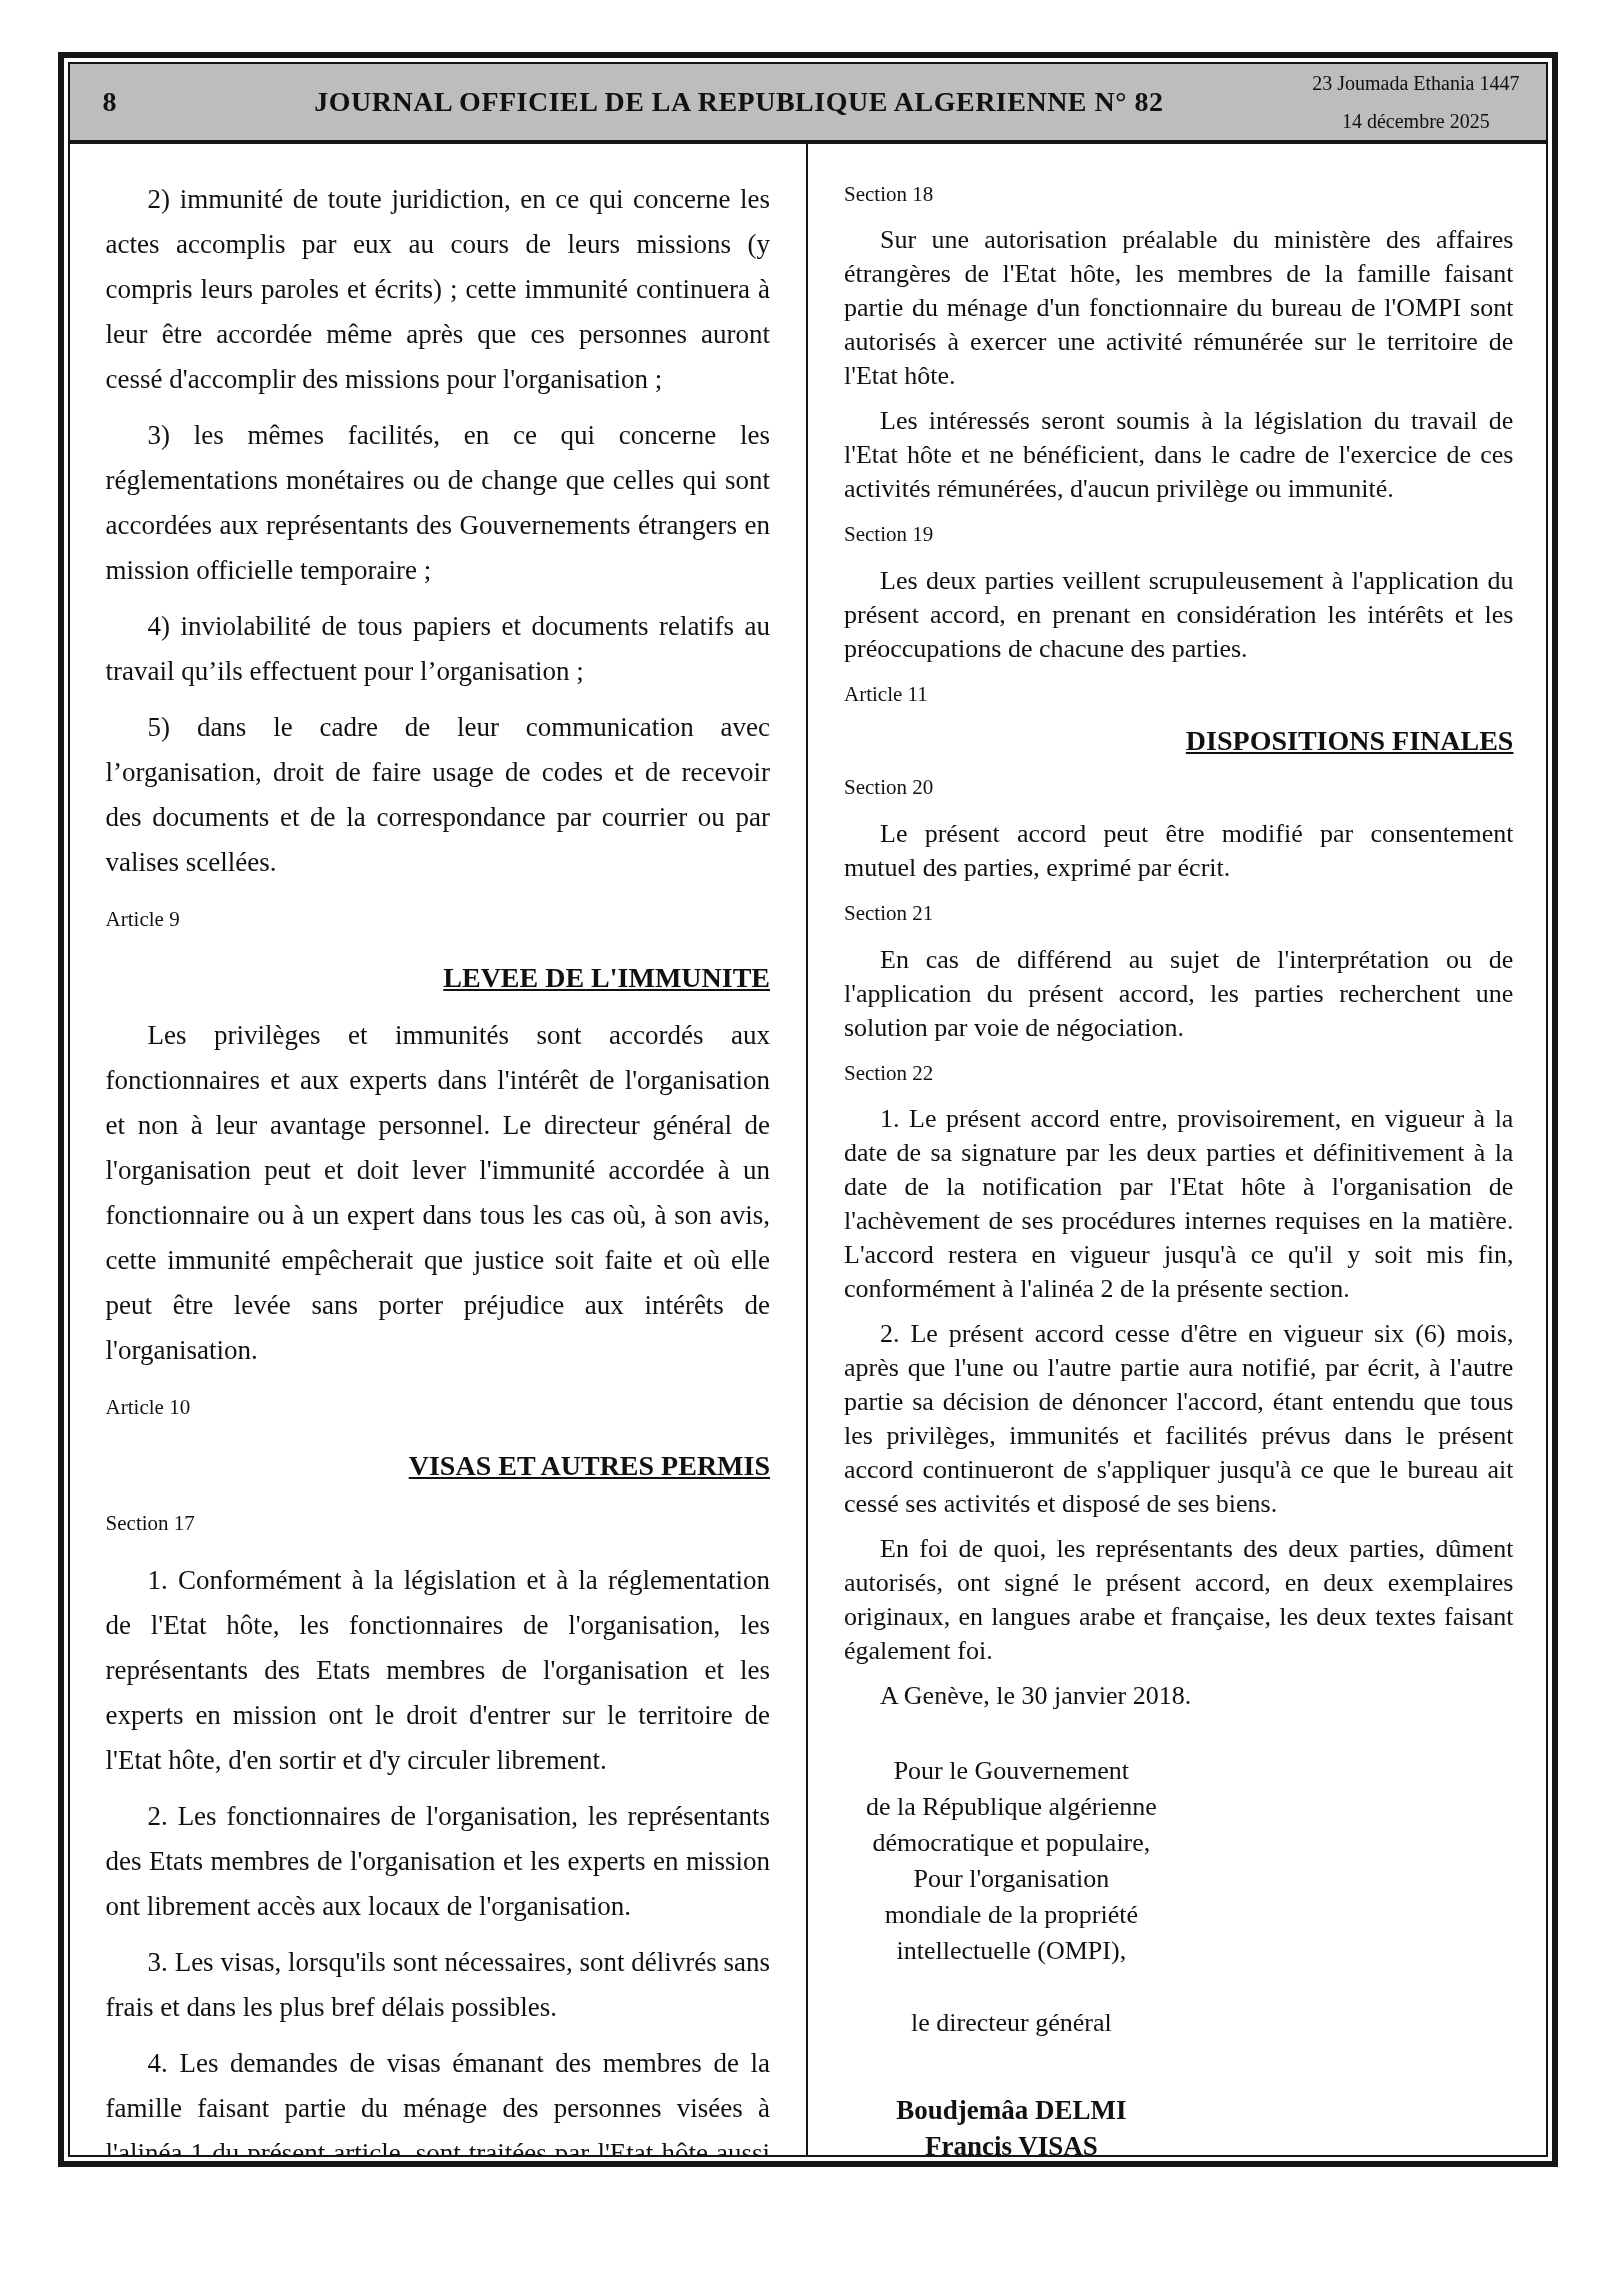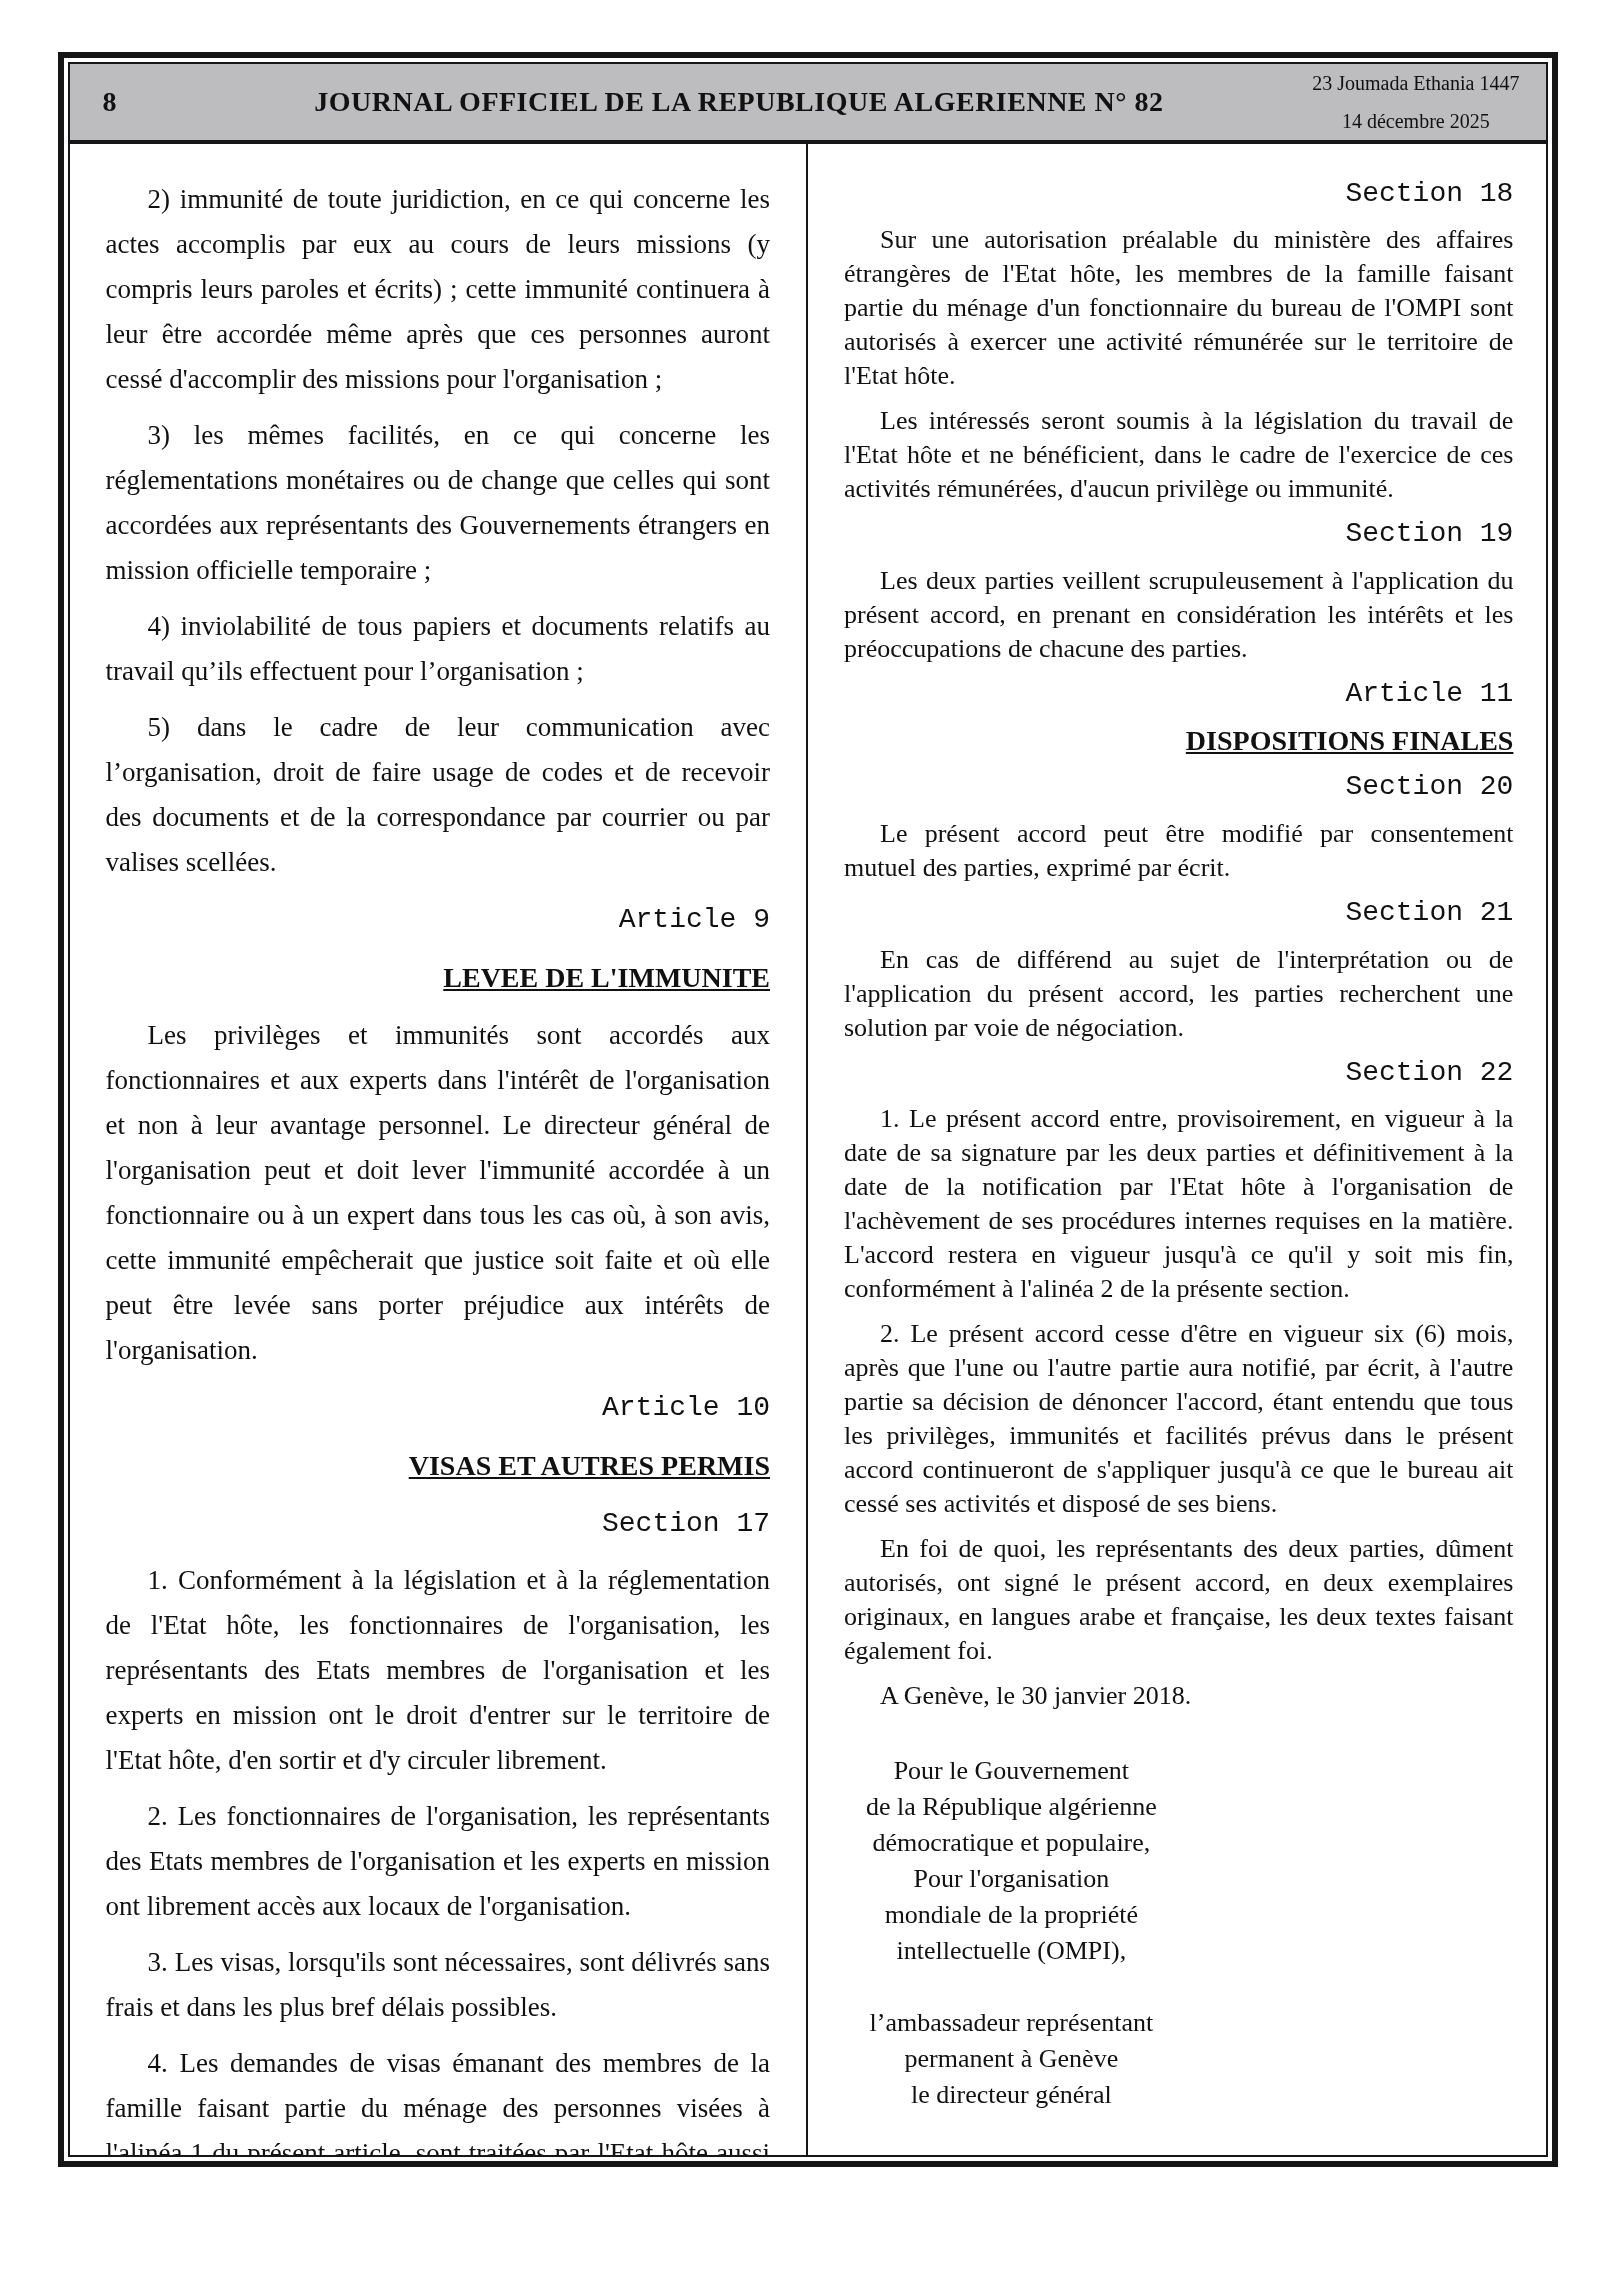--- a/index.html
+++ b/index.html
@@ -28,21 +28,21 @@
   .journal-title{flex:1;text-align:center;font-weight:bold;font-size:28px;letter-spacing:0.5px;}
   .masthead-dates{flex:0 0 auto;text-align:center;font-weight:normal;font-size:20px;line-height:38px;}
   .content{flex:1;display:flex;align-items:stretch;}
   .col{box-sizing:border-box;width:50%;}
   .col-left{border-right:2.7px solid #161616;padding:33px 36px 0 36px;}
   .col-right{padding:22px 33px 0 36px;}
   .para{
     font-size:27px;line-height:45px;text-align:justify;
     text-indent:42px;margin:0 0 11px 0;
   }
-  .hd{font-size:28px;text-align:right;margin:12.7px 0 12.7px 0;line-height:45px;font-family:Liberation Mono, monospace;}
+  .hd{font-size:21px;text-align:left;margin:12.7px 0 12.7px 0;line-height:45px;}
   .hdb{font-size:28px;font-weight:bold;text-align:right;margin:12.7px 0 12.7px 0;line-height:45px;text-decoration:underline;}
   .col-right .para{font-size:26px;line-height:34px;text-indent:36px;margin:0 0 11px 0;}
   .col-right .hd,.col-right .hdb{line-height:34px;margin:11px 0 12.7px 0;}
   .date-line{text-align:left;}
   .sig-row{display:flex;margin-top:40px;flex-direction:column;}
   .sig-cell{
     width:50%;text-align:center;font-size:26px;line-height:36px;
     white-space:pre-line;box-sizing:border-box;padding:0 7.2px;
   }
   .sig-row-titles{margin-top:40px;}
@@ -106,22 +106,20 @@
           <div class="sig-row sig-row-titles">
             <div class="sig-cell">Pour le Gouvernement
 de la République algérienne
 démocratique et populaire,</div>
             <div class="sig-cell">Pour l'organisation
 mondiale de la propriété
 intellectuelle (OMPI),</div>
           </div>
 
           <div class="sig-row sig-row-roles">
-            <div class="sig-cell">l’ambassadeur représentant
-permanent à Genève</div>
             <div class="sig-cell">le directeur général</div>
           </div>
 
           <div class="sig-row sig-row-names">
             <div class="sig-cell">Boudjemâa DELMI</div>
             <div class="sig-cell">Francis VISAS</div>
           </div>
         </section>
 
       </main>

